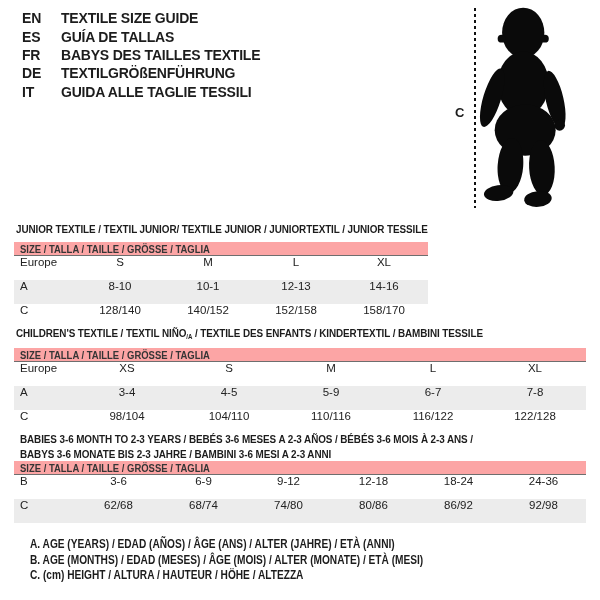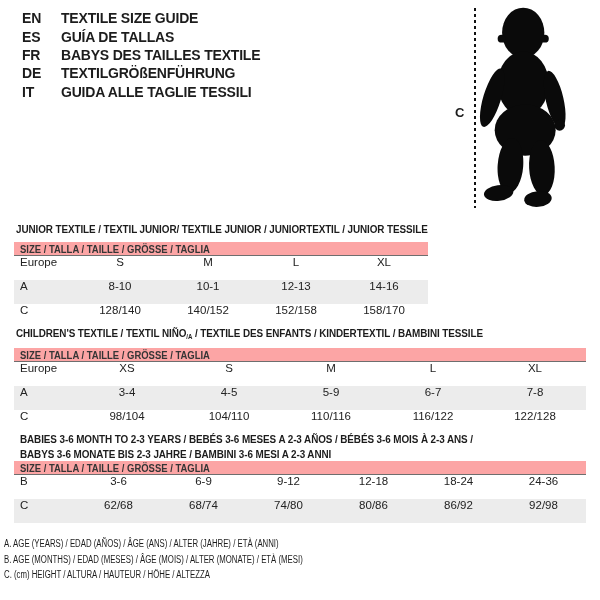--- a/index.html
+++ b/index.html
@@ -34,21 +34,21 @@
   .trow{display:flex;align-items:flex-start;height:24px;font-size:11.5px;color:#222;}
   .trow.shaded{background:#ececec;}
   .tlabel{width:62px;padding-left:6px;box-sizing:border-box;}
   .tcell{flex:1;text-align:center;}
 
   .t1{left:14px;top:242px;width:414px;}
   .t2{left:14px;top:348px;width:572px;}
   .t3{left:14px;top:461px;width:572px;}
 
   
-  .legend{left:4px;top:536px;font-weight:normal;font-size:10px;}
+  .legend{left:30px;top:536px;font-weight:bold;font-size:13px;}
   .legend-line{height:15.5px;line-height:15.5px;white-space:nowrap;}
 </style>
 </head>
 <body>
 
 <div class="abs lang-list">
   <div class="lang-row">
     <span class="lang-code">EN</span>
     <span class="lang-label">TEXTILE SIZE GUIDE</span>
   </div>

